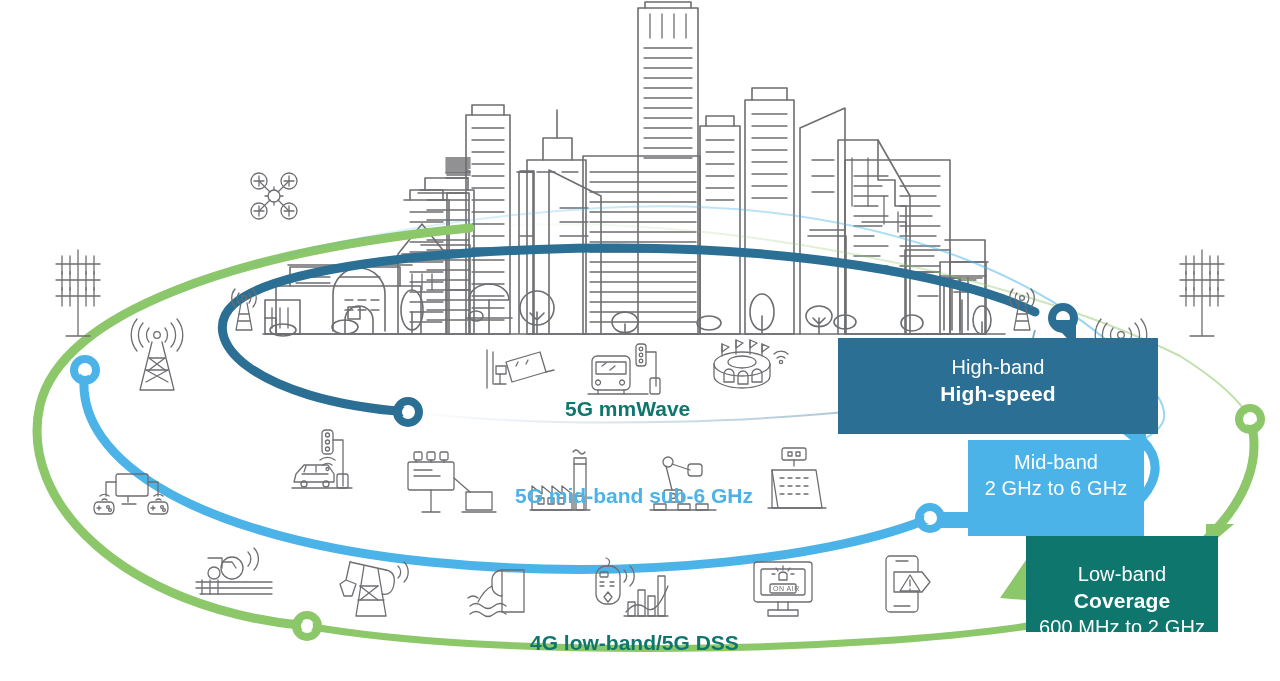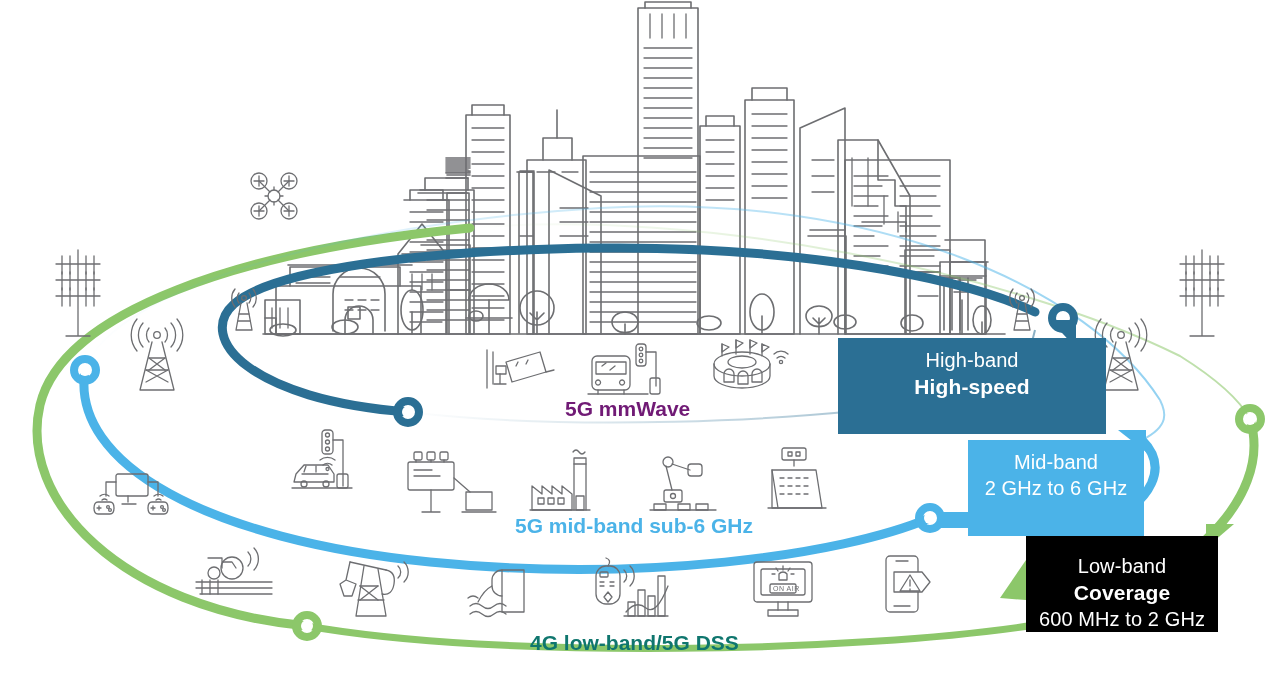--- a/index.html
+++ b/index.html
@@ -26,33 +26,33 @@
     box-sizing:border-box;
     color:#ffffff;
     text-align:center;
     line-height:1.30;
     letter-spacing:.1px;
   }
   .band-box .ttl{ font-size:20px; font-weight:400; display:block; }
   .band-box .sub{ font-size:21px; font-weight:700; display:block; }
   .band-box .rng{ font-size:20px; font-weight:400; display:block; }
 
-  #box-high{ left:838px; top:338px;  width:268px; height:96px;  background:#2b6f94; padding-top:9px;text-align:center; }
+  #box-high{ left:838px; top:338px;  width:320px; height:96px;  background:#2b6f94; padding-top:16px;text-align:center; }
   #box-mid { left:968px; top:440px;  width:176px; height:96px;  background:#4bb3e8; padding-top:9px; }
-  #box-low { left:1026px;top:536px;  width:192px; height:96px;  background:#000000; padding-top:17px; }
+  #box-low { left:1026px;top:536px;  width:192px; height:96px;  background:#0f766e; padding-top:25px; }
 
   
   .curve-label{
     position:absolute;
     font-weight:700;
     white-space:nowrap;
     letter-spacing:0;
   }
-  #lbl-mmwave { left:565px; top:397px; font-size:21px; color:#701a75; }
-  #lbl-midband{ left:515px; top:514px; font-size:21px; color:#4bb3e8; }
+  #lbl-mmwave { left:565px; top:397px; font-size:21px; color:#0f766e; }
+  #lbl-midband{ left:515px; top:484px; font-size:21px; color:#4bb3e8; }
   #lbl-lowband{ left:530px; top:631px; font-size:21px; color:#0f766e; }
 </style>
 </head>
 <body>
 
 <div id="stage">
 
   <svg id="art" viewBox="0 0 1280 681" xmlns="http://www.w3.org/2000/svg">
     <defs>
       <style>

